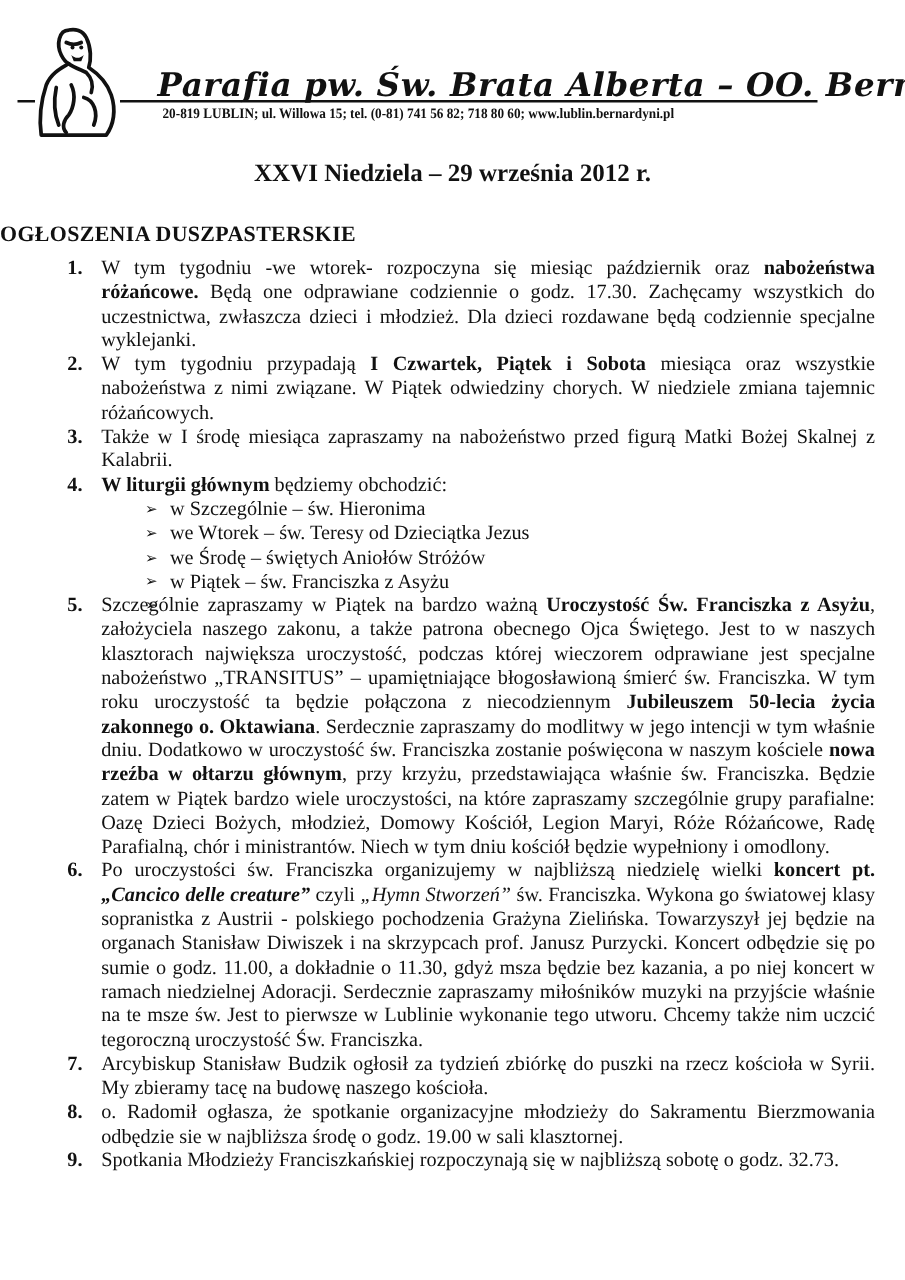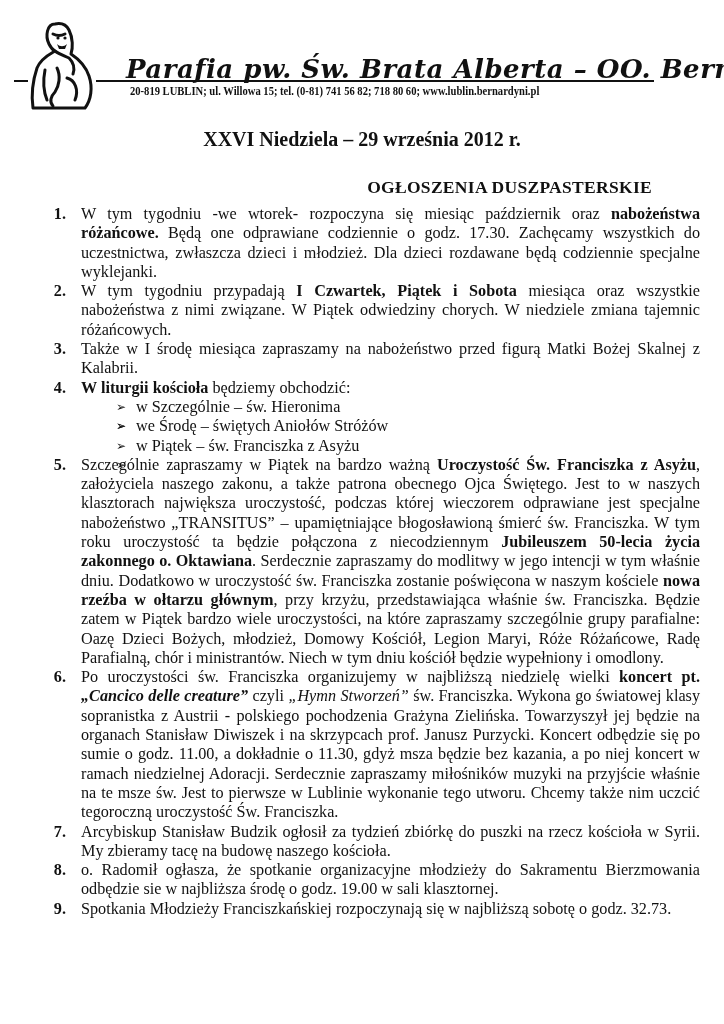--- a/index.html
+++ b/index.html
@@ -4,21 +4,21 @@
 <style>
   html, body { margin:0; padding:0; background:#ffffff; }
   body { width:724px; height:1024px; position:relative; overflow:hidden; color:#111; font-family:"Liberation Serif", serif; }
   .logo { position:absolute; left:25px; top:18px; width:74px; height:92px; }
   .header-rule { position:absolute; top:80px; height:2px; background:#111; }
   .rule-left { left:14px; width:14px; }
   .rule-right { left:96px; width:558px; }
   .parish-title { position:absolute; left:126px; top:54px; font-family:"DejaVu Serif", serif; font-style:italic; font-weight:bold; font-size:26px; letter-spacing:0.5px; white-space:nowrap; }
   .address { position:absolute; left:130px; top:85px; font-family:"Liberation Serif", serif; font-weight:bold; font-size:11.5px; white-space:nowrap; transform:scaleX(0.92); transform-origin:left top; }
   .date-title { position:absolute; left:0; width:724px; top:128px; text-align:center; font-weight:bold; font-size:20px; }
-  .section-title { position:absolute; left:0; width:652px; top:177px; text-align:right; font-weight:bold; font-size:17.5px; letter-spacing:0.3px; }
+  .section-title { position:absolute; left:0; width:652px; top:177px; text-align:left; font-weight:bold; font-size:17.5px; letter-spacing:0.3px; }
   .list { position:absolute; left:40px; top:205px; width:660px; margin:0; padding:0; list-style:none; }
   .item { position:relative; padding-left:41px; font-size:16.2px; line-height:19.3px; text-align:justify; }
   .num { position:absolute; left:0; width:26px; text-align:right; font-weight:bold; }
   .sub { list-style:none; margin:0; padding:0 0 0 35px; }
   .sub li { position:relative; padding-left:20px; line-height:19.3px; }
   .arrow { position:absolute; left:0; top:0; font-size:12px; }
   b { font-weight:bold; }
   i { font-style:italic; }
 </style>
 </head>
@@ -44,23 +44,23 @@
 <div class="parish-title">Parafia pw. Św. Brata Alberta – OO. Bernardyni</div>
 <div class="address">20-819 LUBLIN;  ul. Willowa 15;  tel. (0-81) 741 56 82; 718 80 60; www.lublin.bernardyni.pl</div>
 
 <div class="date-title">XXVI Niedziela – 29 września 2012 r.</div>
 <div class="section-title">OGŁOSZENIA  DUSZPASTERSKIE</div>
 
 <ol class="list" id="ann-list">
     <li class="item"><span class="num">1.</span><span><span>W tym tygodniu -we wtorek- rozpoczyna się miesiąc październik oraz </span><b>nabożeństwa różańcowe.</b><span> Będą one odprawiane codziennie o godz. 17.30. Zachęcamy wszystkich do uczestnictwa, zwłaszcza dzieci i młodzież. Dla dzieci rozdawane będą codziennie specjalne wyklejanki.</span></span></li>
     <li class="item"><span class="num">2.</span><span><span>W tym tygodniu przypadają </span><b>I Czwartek, Piątek i Sobota</b><span> miesiąca oraz wszystkie nabożeństwa z nimi związane. W Piątek odwiedziny chorych. W niedziele zmiana tajemnic różańcowych.</span></span></li>
     <li class="item"><span class="num">3.</span><span><span>Także w I środę miesiąca zapraszamy na nabożeństwo przed figurą Matki Bożej Skalnej z Kalabrii.</span></span></li>
-    <li class="item"><span class="num">4.</span><span><b>W liturgii kościoła</b><span> będziemy obchodzić:</span></span><ul class="sub">
+    <li class="item"><span class="num">4.</span><span><b>W liturgii głównym</b><span> będziemy obchodzić:</span></span><ul class="sub">
         <li><span class="arrow">➢</span><span>w Szczególnie – św. Hieronima</span></li>
-        <li><span class="arrow">➢</span></li>
+        <li><span class="arrow">➢</span><span>we Wtorek – św. Teresy od Dzieciątka Jezus</span></li>
         <li><span class="arrow">➢</span><span>we Środę – świętych Aniołów Stróżów</span></li>
         <li><span class="arrow">➢</span><span>w Piątek – św. Franciszka z Asyżu</span></li>
         <li><span class="arrow">➢</span></li>
       </ul></li>
     <li class="item"><span class="num">5.</span><span><span>Szczególnie zapraszamy w Piątek na bardzo ważną </span><b>Uroczystość Św. Franciszka z Asyżu</b><span>, założyciela naszego zakonu, a także patrona obecnego Ojca Świętego. Jest to w naszych klasztorach największa uroczystość, podczas której wieczorem odprawiane jest specjalne nabożeństwo „TRANSITUS” – upamiętniające błogosławioną śmierć św. Franciszka. W tym roku uroczystość ta będzie połączona z niecodziennym </span><b>Jubileuszem 50-lecia życia zakonnego o. Oktawiana</b><span>.  Serdecznie zapraszamy do modlitwy w jego intencji w tym właśnie dniu. Dodatkowo w uroczystość św. Franciszka zostanie poświęcona w naszym kościele </span><b>nowa rzeźba w ołtarzu głównym</b><span>, przy krzyżu, przedstawiająca właśnie św. Franciszka.  Będzie zatem w Piątek bardzo wiele uroczystości, na które zapraszamy szczególnie grupy parafialne: Oazę Dzieci Bożych, młodzież, Domowy Kościół, Legion Maryi, Róże Różańcowe, Radę Parafialną, chór i ministrantów. Niech w tym dniu kościół będzie wypełniony i omodlony.</span></span></li>
     <li class="item"><span class="num">6.</span><span><span>Po uroczystości św. Franciszka organizujemy w najbliższą niedzielę wielki </span><b>koncert pt. </b><b style="font-style: italic;">„Cancico delle creature”</b><span> czyli </span><i>„Hymn Stworzeń”</i><span> św. Franciszka. Wykona go światowej klasy sopranistka z Austrii - polskiego pochodzenia Grażyna Zielińska. Towarzyszył jej będzie na organach Stanisław Diwiszek i na skrzypcach prof. Janusz Purzycki. Koncert odbędzie się po sumie o godz. 11.00, a dokładnie o 11.30, gdyż msza będzie bez kazania, a po niej koncert w ramach niedzielnej Adoracji. Serdecznie zapraszamy miłośników muzyki na przyjście właśnie na te msze św. Jest to pierwsze w Lublinie wykonanie tego utworu. Chcemy także nim uczcić tegoroczną uroczystość Św. Franciszka.</span></span></li>
     <li class="item"><span class="num">7.</span><span><span>Arcybiskup Stanisław Budzik ogłosił za tydzień zbiórkę do puszki na rzecz kościoła w Syrii. My zbieramy tacę na budowę naszego kościoła.</span></span></li>
     <li class="item"><span class="num">8.</span><span><span>o. Radomił ogłasza, że spotkanie organizacyjne młodzieży do Sakramentu Bierzmowania odbędzie sie w najbliższa środę o godz. 19.00 w sali klasztornej.</span></span></li>
     <li class="item"><span class="num">9.</span><span><span>Spotkania Młodzieży Franciszkańskiej rozpoczynają się w najbliższą sobotę o godz. 32.73.</span></span></li>
   </ol>

